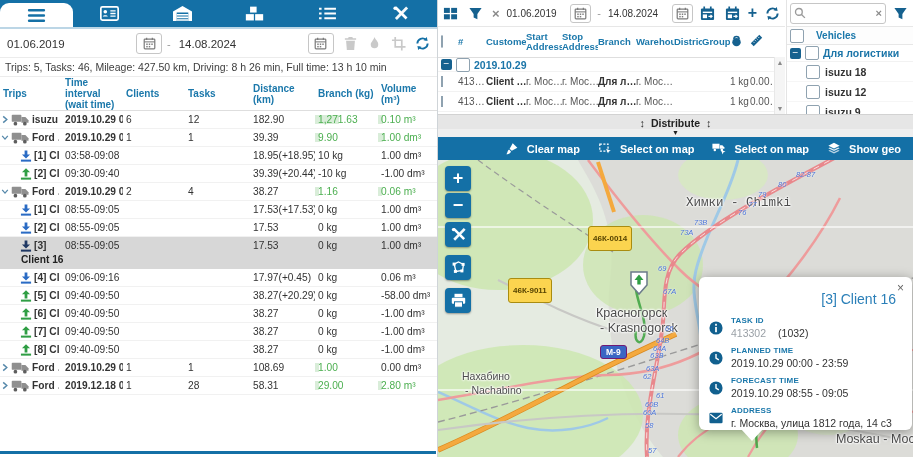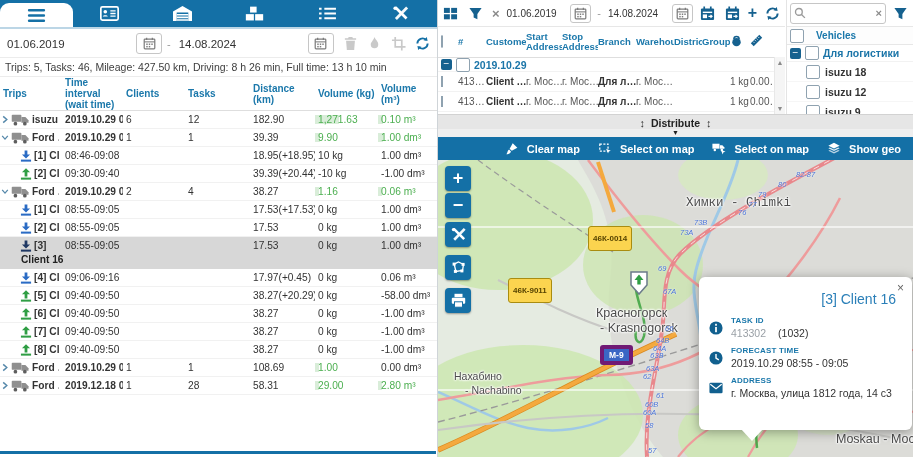--- a/index.html
+++ b/index.html
@@ -93,21 +93,21 @@
   .mtb{display:flex;align-items:center;gap:8px;font-size:11px;font-weight:bold;padding:0 9px;white-space:nowrap;cursor:pointer}
   .mtb svg{width:14px;height:13px}
   .mtb:last-child{padding-right:12px}
   #map{position:absolute;left:438px;top:160px;width:475px;height:297px;overflow:hidden;background:#e5ebe1}
   #map-svg{position:absolute;left:0;top:0}
   .map-label{position:absolute;font-size:12.5px;color:#4c4c4c;white-space:nowrap;
      text-shadow:0 1px 2px #fff,0 -1px 2px #fff,1px 0 2px #fff,-1px 0 2px #fff}
   .map-label.small{font-size:10.5px}
   .badge{position:absolute;font-size:8px;font-weight:bold;border-radius:3px;padding:7px 4px;white-space:nowrap}
   .badge.yellow{background:#fbd44f;border:1px solid #a98c10;color:#574400}
-  .badge.blue{background:#3a66c4;border:4px solid #701a75;color:#fff;font-size:8.5px;padding:1px 5px}
+  .badge.blue{background:#3a66c4;border:1px solid #701a75;color:#fff;font-size:8.5px;padding:1px 5px}
   .exit{position:absolute;font-size:7.5px;font-style:italic;color:#4a74d8;text-shadow:0 0 2px #fff}
   #map-controls{position:absolute;left:7px;top:6px;display:flex;flex-direction:column}
   .mbtn{width:26px;height:25px;background:#1470a6;border-radius:4px;box-shadow:0 1px 2px rgba(0,0,0,.35);
      color:#fff;display:flex;align-items:center;justify-content:center;font-size:18px;font-weight:bold;cursor:pointer}
   .mbtn svg{width:15px;height:15px}
   .mbtn.mt2{margin-top:2px}.mbtn.mt4{margin-top:4px}.mbtn.mt8{margin-top:8px}
   .marker{position:absolute;width:20px;height:26px}
   .marker svg{width:20px;height:26px}
 
   
@@ -240,21 +240,21 @@
           </svg>
         </span>
     </div>
     <div id="summary">Trips: 5, Tasks: 46, Mileage: 427.50 km, Driving: 8 h 26 min, Full time: 13 h 10 min</div>
     <div id="left-header">
         <div class="hc">Trips</div>
         <div class="hc">Time interval (wait time)</div>
         <div class="hc">Clients</div>
         <div class="hc">Tasks</div>
         <div class="hc">Distance (km)</div>
-        <div class="hc">Volume (kg)</div>
+        <div class="hc">Branch (kg)</div>
         <div class="hc">Volume (m³)</div>
       </div>
     <div id="left-rows">
         <div class="lrow">
           <div class="c name">
             <span class="icon chev">
               <svg viewBox="0 0 8 10" fill="none" stroke="currentColor" stroke-width="1.6">
                 <path d="M2 1.5L6 5 2 8.5"></path>
               </svg>
             </span>
@@ -302,21 +302,21 @@
         <div class="lrow">
           <div class="c name task">
             <span class="icon tsk blue">
               <svg viewBox="0 0 13 13" fill="currentColor">
                 <path d="M5 0.5h3V4.8h2.9L6.5 9.3 2.1 4.8H5z"></path>
                 <rect x="1" y="10.4" width="11" height="2.2"></rect>
               </svg>
             </span>
             <b class="nm">[1] Cl…</b>
           </div>
-          <div class="c time">08:46-09:08</div>
+          <div class="c time">03:58-09:08</div>
           <div class="c"></div>
           <div class="c"></div>
           <div class="c">18.95(+18.95)</div>
           <div class="c gc">10 kg</div>
           <div class="c gc">1.00 dm³</div>
         </div>
         <div class="lrow">
           <div class="c name task">
             <span class="icon tsk green">
               <svg viewBox="0 0 13 13" fill="currentColor">
@@ -809,21 +809,21 @@
       <path d="M60,120 C100,140 140,160 180,172" fill="none" stroke="#c8c8c5" stroke-width="2"></path>
       <path d="M240,297 C260,270 300,248 350,242 C390,238 440,244 475,252" fill="none" stroke="#ee9c9c" stroke-width="2.2"></path>
       <path d="M310,297 C330,260 360,230 400,210 C425,198 455,192 475,190" fill="none" stroke="#ee9c9c" stroke-width="2.2"></path>
       <path d="M198,130 C201,148 209,160 206,176 C203,187 196,182 198,171 M290,262 C310,250 330,254 346,262 M317,228 C319,250 317,270 319,288" fill="none" stroke="#41a544" stroke-width="2.5" opacity=".9"></path>
       <path d="M0,67 H475 M0,230 H475" stroke="#ffffff" stroke-width="1.5" opacity=".8"></path>
     </svg>
     <div id="map-labels">
         <div class="map-label " style="left: 248px; top: 36px; font-family: Liberation Mono, monospace;">Химки - Chimki</div>
         <div class="map-label " style="left: 158px; top: 146px;">Красногорск</div>
         <div class="map-label " style="left: 162px; top: 161px;">- Krasnogorsk</div>
-        <div class="map-label small" style="left: 16px; top: 210px;">Нахабино</div>
+        <div class="map-label small" style="left: 24px; top: 210px;">Нахабино</div>
         <div class="map-label small" style="left: 27px; top: 224px;">- Nachabino</div>
         <div class="map-label " style="left: 398px; top: 272px;">Moskau - Москва</div>
         <div class="badge yellow" style="left: 150px; top: 66px;">46К-0014</div>
         <div class="badge yellow" style="left: 70px; top: 118px;">46К-9011</div>
         <div class="badge blue" style="left: 162px; top: 185px;">М-9</div>
         <div class="exit" style="left: 358px; top: 10px;">82-87</div>
         <div class="exit" style="left: 340px; top: 20px;">80</div>
         <div class="exit" style="left: 320px; top: 30px; text-align: right;">79</div>
         <div class="exit" style="left: 310px; top: 40px;">77</div>
         <div class="exit" style="left: 300px; top: 48px;">76</div>
@@ -908,20 +908,32 @@
             </div>
           </div>
           <div class="pfield">
             <span class="icon ">
               <svg viewBox="0 0 16 16">
                 <circle cx="8" cy="8" r="7.5" fill="currentColor"></circle>
                 <path d="M8 3.5V8.2l3.2 2" stroke="#fff" stroke-width="1.6" fill="none"></path>
               </svg>
             </span>
             <div>
+              <div class="plabel">PLANNED TIME</div>
+              <div class="pvalue"><span>2019.10.29 00:00 - 23:59</span></div>
+            </div>
+          </div>
+          <div class="pfield">
+            <span class="icon ">
+              <svg viewBox="0 0 16 16">
+                <circle cx="8" cy="8" r="7.5" fill="currentColor"></circle>
+                <path d="M8 3.5V8.2l3.2 2" stroke="#fff" stroke-width="1.6" fill="none"></path>
+              </svg>
+            </span>
+            <div>
               <div class="plabel">FORECAST TIME</div>
               <div class="pvalue"><span>2019.10.29 08:55 - 09:05</span></div>
             </div>
           </div>
           <div class="pfield">
             <span class="icon ">
               <svg viewBox="0 0 16 13">
                 <rect x="0.5" y="0.5" width="15" height="12" rx="1.5" fill="currentColor"></rect>
                 <path d="M1.5 2.2l6.5 5 6.5-5" fill="none" stroke="#fff" stroke-width="1.4"></path>
               </svg>

